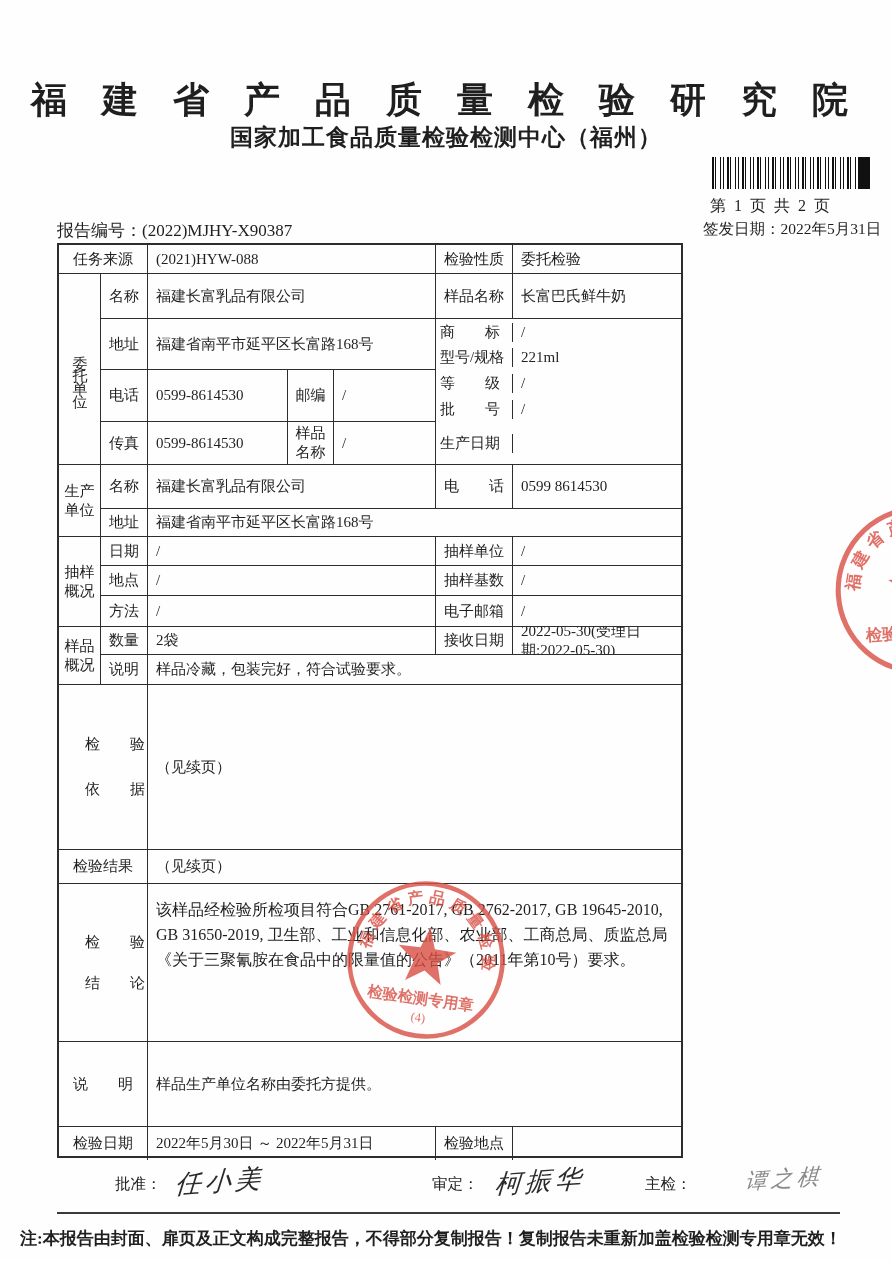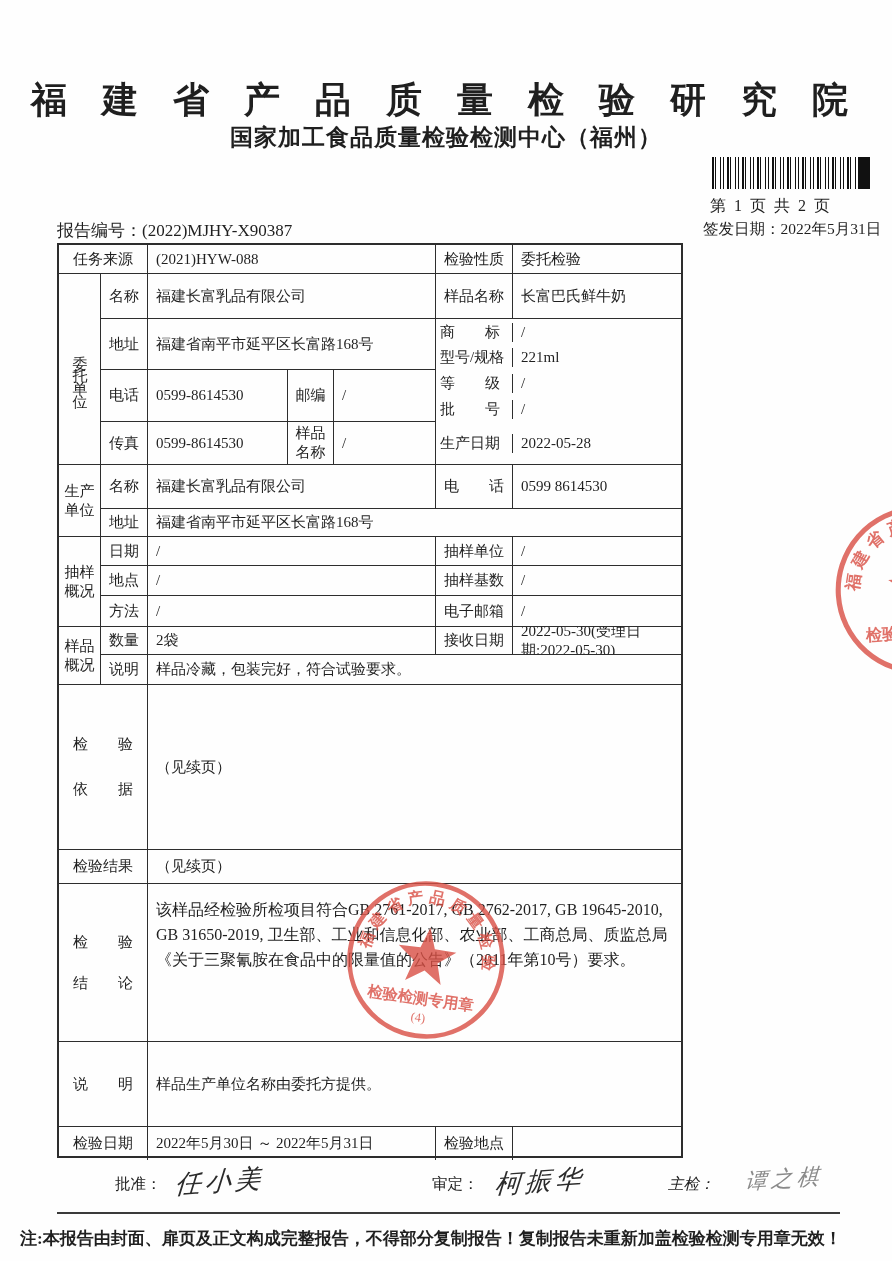--- a/index.html
+++ b/index.html
@@ -29,21 +29,21 @@
     grid-template-rows:29px 45px 51px 52px 43px 44px 28px 29px 30px 31px 28px 30px 165px 34px 158px 85px 33px;
     font-size:15px;
   }
   .c{border-right:1.6px solid #2d2d2d;border-bottom:1.6px solid #2d2d2d;
      display:flex;align-items:center;box-sizing:border-box;overflow:hidden;}
   .c.lab{justify-content:center;text-align:center;padding:0 2px;}
   .c.val{padding-left:8px;}
   .c.nr{border-right:none;}
   .c.nb{border-bottom:none;}
   .vert{writing-mode:vertical-rl;letter-spacing:13px;text-indent:0;}
-  .two{display:flex;flex-direction:column;align-items:center;justify-content:center;gap:26px;}
+  .two{display:flex;flex-direction:column;align-items:flex-end;justify-content:center;gap:26px;}
   .two.sm{gap:22px;}
   .stackcell{display:grid;grid-template-rows:26px 25px 27px 25px 43px;padding:0;}
   .stackrow{display:grid;grid-template-columns:77px 1fr;}
   .stackrow .sl{padding:0 4px;display:flex;align-items:center;border-right:1.6px solid #2d2d2d;}
   .stackrow .sv{padding-left:8px;display:flex;align-items:center;}
   .wrapval{align-items:center;line-height:1.55;font-size:16px;padding:6px 10px 6px 10px;}
   .conc{display:block;padding-top:14px;}
   
   .seal{opacity:.8;pointer-events:none;}
   .seal-center{top:874px;left:340px;transform:rotate(8deg);}
@@ -102,21 +102,20 @@
       <div class="stackrow">
         <span class="sl">等　　级</span>
         <span class="sv">/</span>
       </div>
       <div class="stackrow">
         <span class="sl">批　　号</span>
         <span class="sv">/</span>
       </div>
       <div class="stackrow">
         <span class="sl">生产日期</span>
-        <span class="sv">2022-05-28</span>
       </div>
     </div>
 
     <div class="c lab" style="grid-column:2;grid-row:4;">电话</div>
     <div class="c val" style="grid-column:3;grid-row:4;">0599-8614530</div>
     <div class="c lab" style="grid-column:4;grid-row:4;">邮编</div>
     <div class="c val" style="grid-column:5;grid-row:4;">/</div>
 
     <div class="c lab" style="grid-column:2;grid-row:5;">传真</div>
     <div class="c val" style="grid-column:3;grid-row:5;">0599-8614530</div>
@@ -200,20 +199,20 @@
     </text>
     <text x="90" y="136" text-anchor="middle" font-size="16" font-weight="bold" fill="#d94f44">检验检测专用章</text>
     <text x="90" y="155" text-anchor="middle" font-size="13" fill="#d94f44">(4)</text>
   </svg>
 
   <div class="abs sigrow">
     <span class="sig-label" style="left:58px;">批准：</span>
     <span class="sig" style="left:118px;">任小美</span>
     <span class="sig-label" style="left:375px;">审定：</span>
     <span class="sig" style="left:438px;">柯振华</span>
-    <span class="sig-label" style="left:611px;font-style:italic;">主检：</span>
+    <span class="sig-label" style="left:588px;">主检：</span>
     <span class="sig faint" style="left:688px;">谭之棋</span>
   </div>
 
   <div class="abs rule"></div>
   <div class="abs footnote">注:本报告由封面、扉页及正文构成完整报告，不得部分复制报告！复制报告未重新加盖检验检测专用章无效！</div>
 
 </div>
 
 </body></html>

